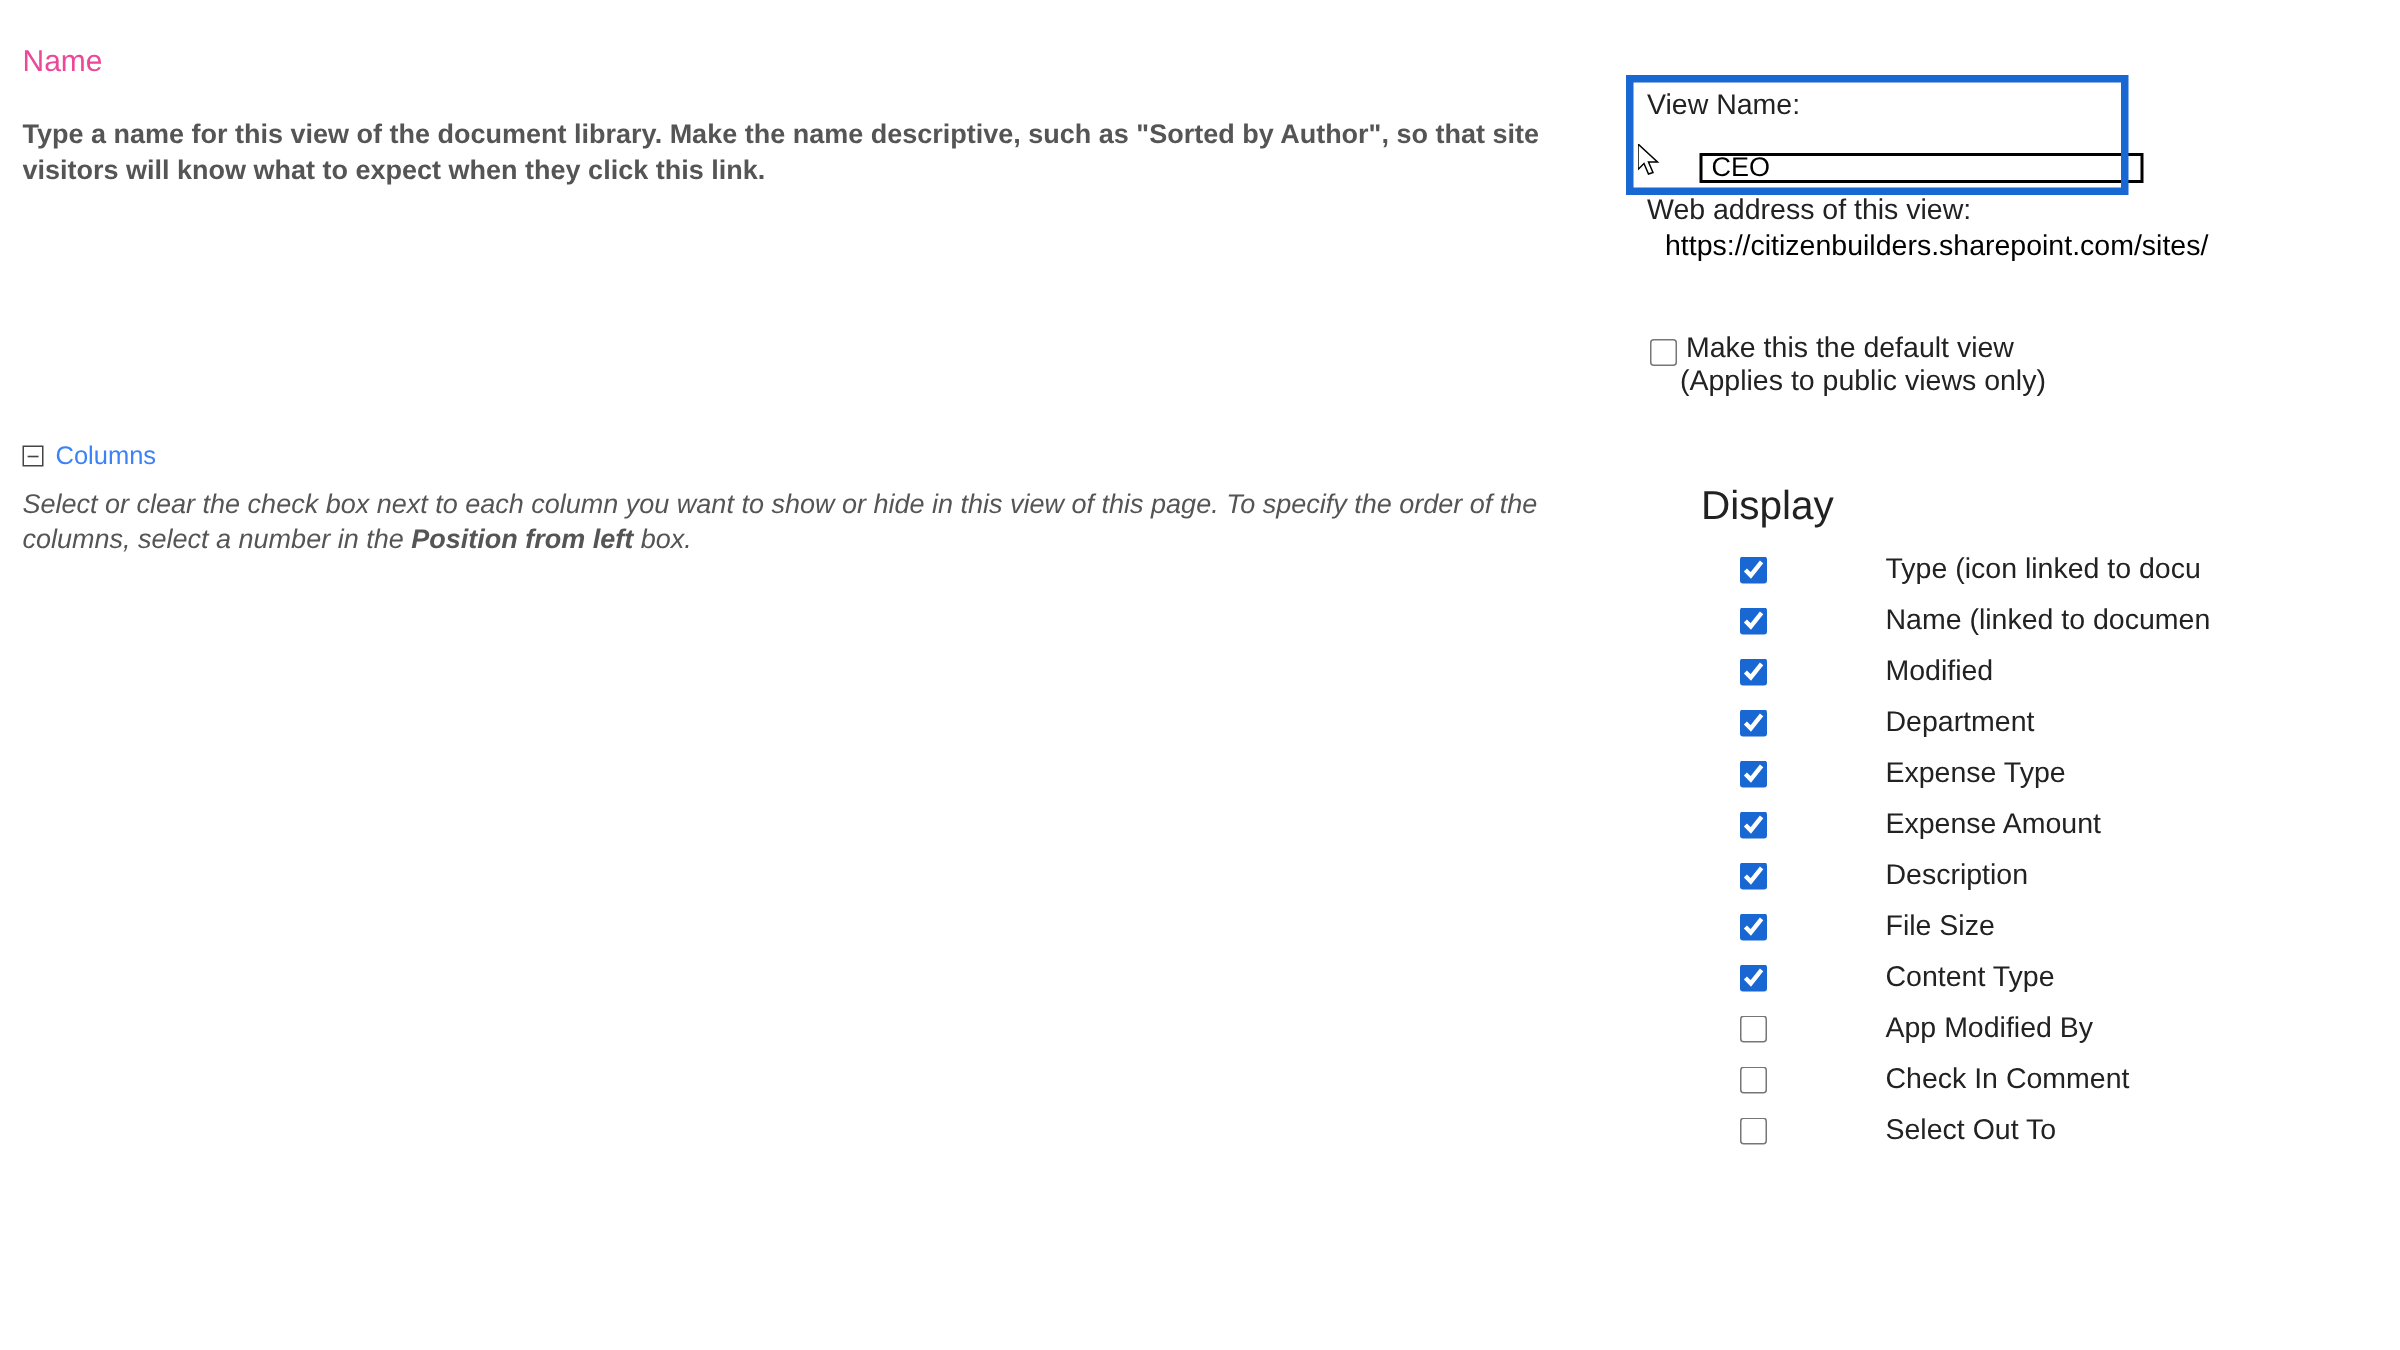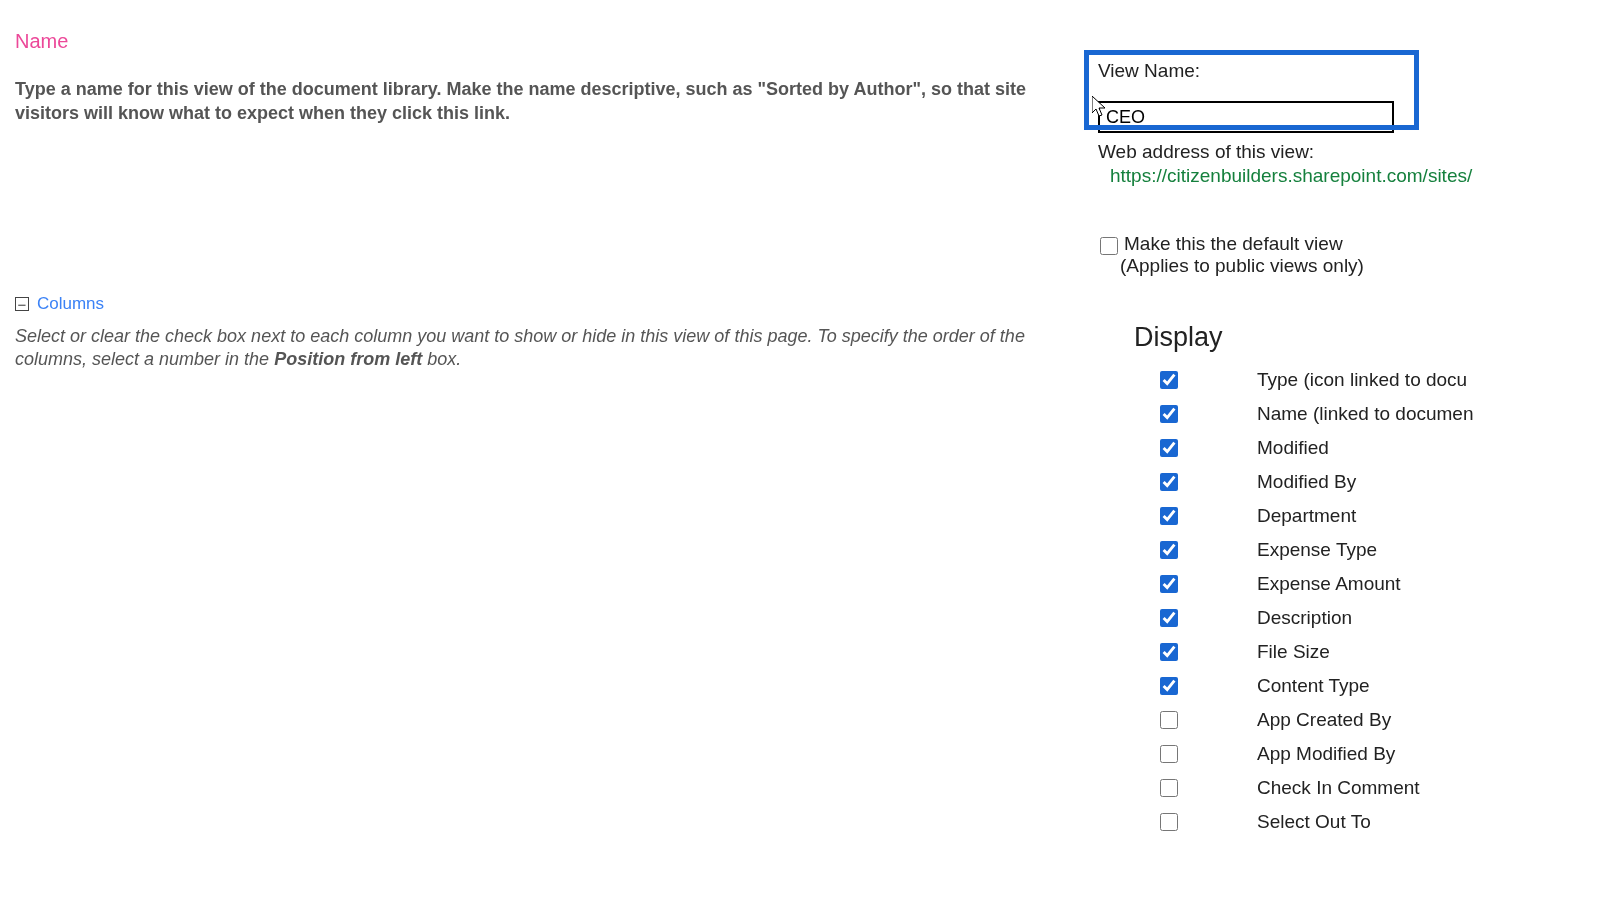--- a/index.html
+++ b/index.html
@@ -53,36 +53,37 @@
     z-index: 5;
   }
 
   .field-label {
     font-size: 19px;
     color: #222;
     margin-bottom: 19px;
   }
   .view-name-input {
     width: 296px;
-    height: 32px;
+    height: 20px;
     font-size: 18px;
     padding: 2px 6px;
     border: 2px solid #000;
     box-sizing: border-box;
+    margin-left: 35px;
   }
   .sub-label {
     margin-top: 8px;
     font-size: 19px;
     color: #222;
   }
   .url-text {
     margin-left: 12px;
     margin-top: 2px;
     font-size: 19px;
-    color: #15803d;
+    color: #000000;
     white-space: nowrap;
   }
   .default-row {
     margin-top: 46px;
     display: flex;
     align-items: flex-start;
   }
   .default-row input[type=checkbox] {
     width: 18px;
     height: 18px;
@@ -214,24 +215,20 @@
         <div class="col-row">
           <input type="checkbox" class="col-cb" checked="" style="">
           <span class="col-label">Name (linked to documen</span>
         </div>
         <div class="col-row">
           <input type="checkbox" class="col-cb" checked="" style="">
           <span class="col-label">Modified</span>
         </div>
         <div class="col-row">
           <input type="checkbox" class="col-cb" checked="" style="">
-          <span class="col-label">Modified By</span>
-        </div>
-        <div class="col-row">
-          <input type="checkbox" class="col-cb" checked="" style="">
           <span class="col-label">Department</span>
         </div>
         <div class="col-row">
           <input type="checkbox" class="col-cb" checked="" style="">
           <span class="col-label">Expense Type</span>
         </div>
         <div class="col-row">
           <input type="checkbox" class="col-cb" checked="" style="">
           <span class="col-label">Expense Amount</span>
         </div>
@@ -239,24 +236,20 @@
           <input type="checkbox" class="col-cb" checked="" style="">
           <span class="col-label">Description</span>
         </div>
         <div class="col-row">
           <input type="checkbox" class="col-cb" checked="" style="">
           <span class="col-label">File Size</span>
         </div>
         <div class="col-row">
           <input type="checkbox" class="col-cb" checked="" style="">
           <span class="col-label">Content Type</span>
-        </div>
-        <div class="col-row">
-          <input type="checkbox" class="col-cb" style="">
-          <span class="col-label">App Created By</span>
         </div>
         <div class="col-row">
           <input type="checkbox" class="col-cb" style="">
           <span class="col-label">App Modified By</span>
         </div>
         <div class="col-row">
           <input type="checkbox" class="col-cb" style="">
           <span class="col-label">Check In Comment</span>
         </div>
         <div class="col-row">

